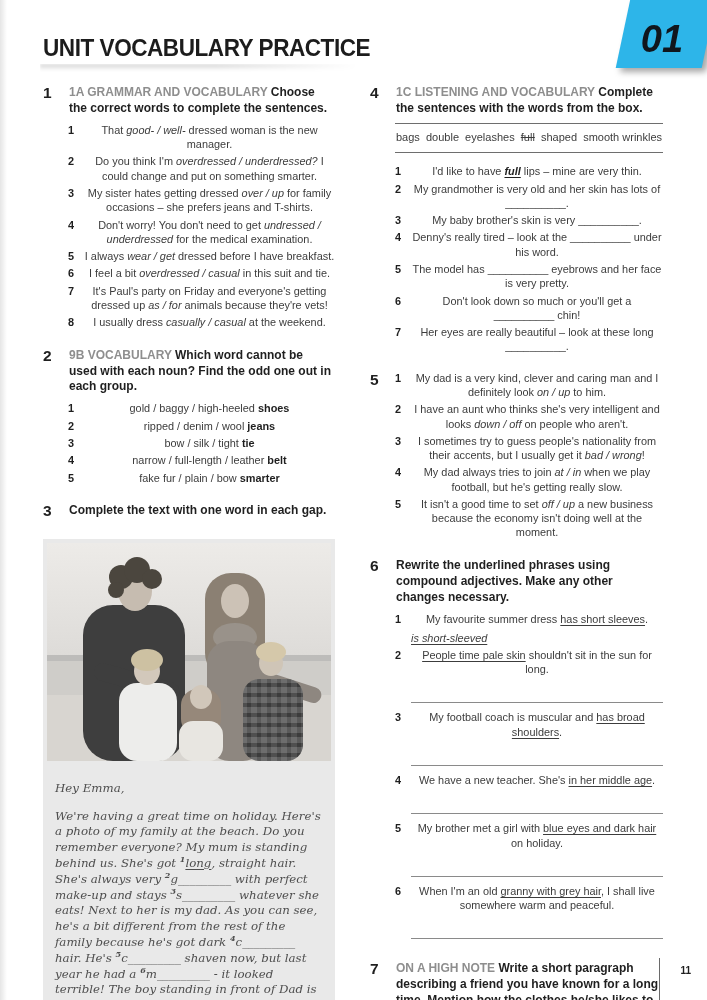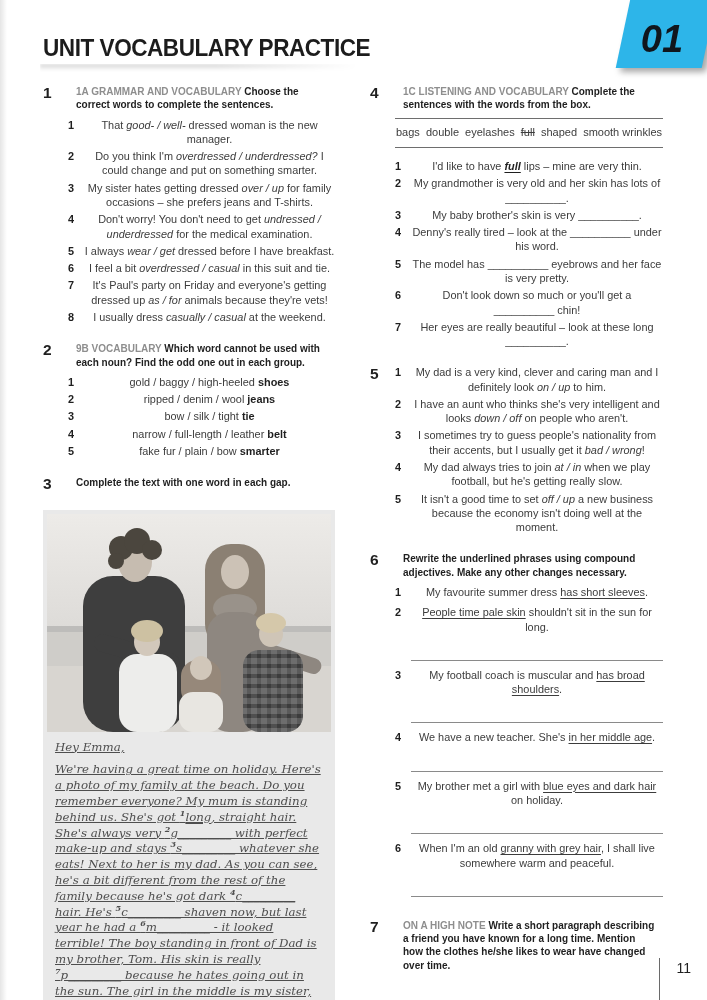--- a/index.html
+++ b/index.html
@@ -25,21 +25,21 @@
   .unit-num{transform:skewX(12deg);font-style:italic;font-weight:bold;
     font-size:38px;line-height:1;color:#10161d;padding:0 4px 10px 0;}
   
   .col{position:absolute;top:84px;}
   .col-left{left:43px;width:292px;}
   .col-right{left:370px;width:293px;}
   
   .exercise{display:flex;margin-bottom:14px;}
   .ex-num{width:25px;flex:none;font-size:15.5px;font-weight:bold;color:#1f1f1f;line-height:1.15;}
   .ex-body{flex:1;min-width:0;}
-  .ex-instr{font-size:10px;font-weight:bold;color:#1f1f1f;line-height:1.33;margin:1px 8px 6px;}
+  .ex-instr{font-size:12px;font-weight:bold;color:#1f1f1f;line-height:1.33;margin:1px 1px 6px;}
   .ex-label{color:#8e8e8e;}
   .item{display:flex;font-size:10.9px;line-height:1.31;margin-bottom:3px;color:#3c3c3c;}
   .item-num{width:16px;flex:none;font-weight:bold;color:#1f1f1f;}
   .item-text{flex:1;min-width:0;text-align:center;}
   .word-box{border-top:1px solid #6e6e6e;border-bottom:1px solid #6e6e6e;
     padding:6px 1px 7px;margin:3px 0 11px;font-size:11px;line-height:1.4;
     white-space:pre-wrap;color:#3c3c3c;}
   .answer{font-size:10.9px;font-style:italic;margin:2px 0 4px 16px;color:#3c3c3c;}
   .answer u, .answer .ul{text-decoration:underline;}
   .answer-line{border-bottom:1px solid #8a8a8a;height:13px;margin:13px 0 7px 16px;}
@@ -50,24 +50,24 @@
   .strike{text-decoration:line-through;}
   sup{font-size:68%;font-weight:bold;vertical-align:super;line-height:0;}
   
   .paper{position:relative;background:#e9e9e9;margin-top:2px;
     padding:4px 4px 52px 4px;
     clip-path:polygon(0 0,100% 0,100% 88%,27% 97%,0 95.5%);}
   .photo{width:100%;height:218px;margin-bottom:6px;}
   .photo svg{display:block;}
   .letter{font-family:"DejaVu Serif", serif;font-style:italic;
     font-size:11.8px;line-height:1.34;color:#4e4e4e;padding:2px 6px 0 8px;}
-  .letter p{margin:0 0 7px;text-decoration:underline;}
+  .letter p{margin:12px 0 7px;}
   
   .footer-rule{position:absolute;right:47px;bottom:0;width:1px;height:42px;background:#6a6a6a;}
-  .page-num{position:absolute;right:16px;bottom:24px;font-size:14px;color:#1f1f1f;}
+  .page-num{position:absolute;right:16px;bottom:24px;font-size:10px;color:#1f1f1f;font-weight:bold;}
 </style>
 </head>
 <body>
 
 <div class="page-edge"></div>
 
 <div class="header-title">UNIT VOCABULARY PRACTICE</div>
 <div class="header-shadow"></div>
 <div class="unit-tab">
   <div class="unit-num">01</div>
@@ -262,20 +262,21 @@
       </div>
     </section>
     <section class="exercise wide">
       <div class="ex-num">6</div>
       <div class="ex-body">
         <p class="ex-instr"><span>Rewrite the underlined phrases using compound adjectives. Make any other changes necessary.</span></p>
         <div class="item">
           <span class="item-num">1</span>
           <span class="item-text">My favourite summer dress <span class="ul">has short sleeves</span>.</span>
         </div>
+        <div class="answer"><span class="ul"><em>is short-sleeved</em></span></div>
         <div class="item">
           <span class="item-num">2</span>
           <span class="item-text"><span class="ul">People time pale skin</span> shouldn't sit in the sun for long.</span>
         </div>
         <div class="answer-line"></div>
         <div class="item">
           <span class="item-num">3</span>
           <span class="item-text">My football coach is muscular and <span class="ul">has broad shoulders</span>.</span>
         </div>
         <div class="answer-line"></div>

